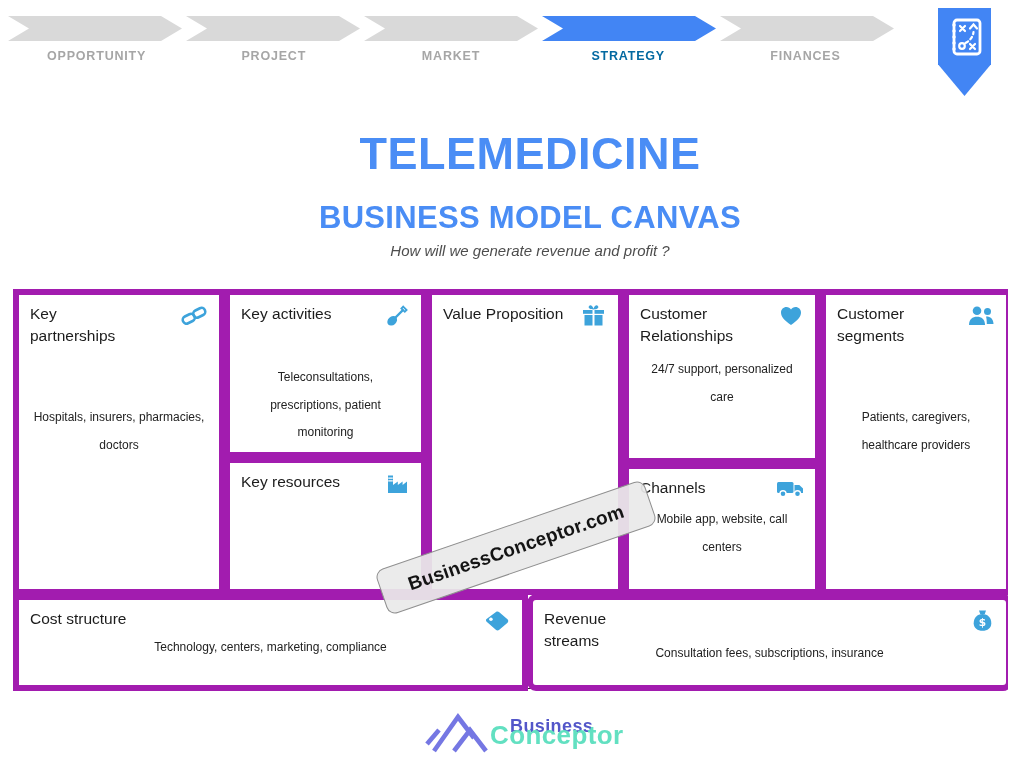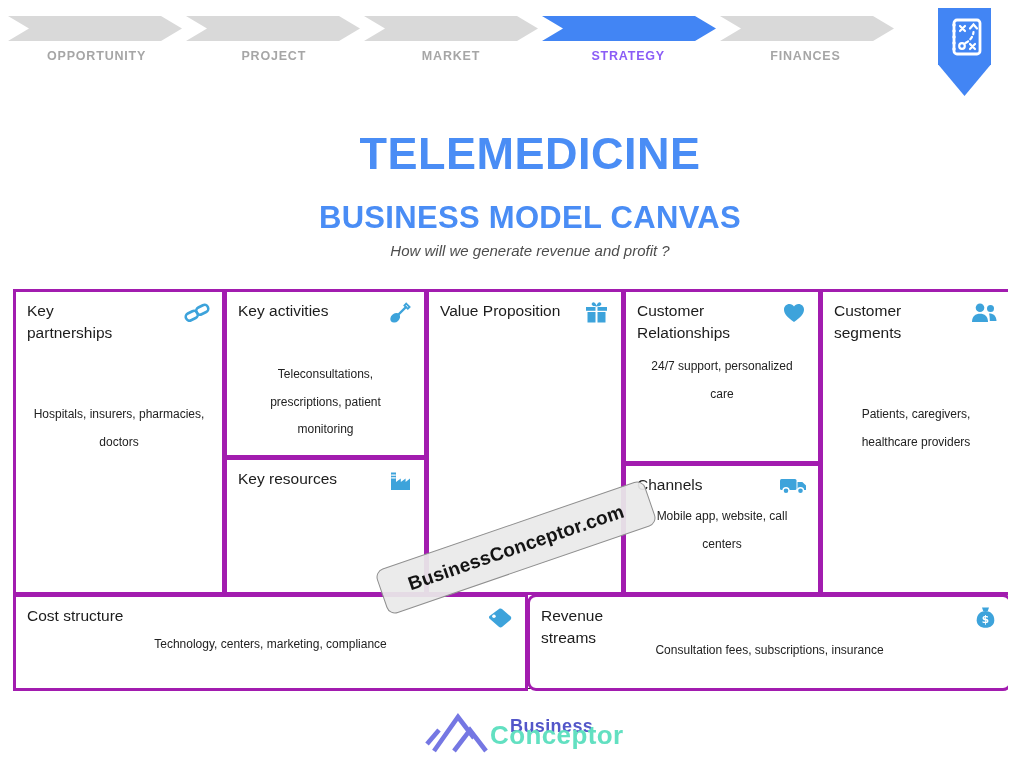--- a/index.html
+++ b/index.html
@@ -15,39 +15,39 @@
   .chev {
     flex:1; background:#d9d9d9;
     clip-path:polygon(0 0, calc(100% - 21px) 0, 100% 50%, calc(100% - 21px) 100%, 0 100%, 21px 50%);
   }
   .chev.active { background:#4285f4; }
   .nav-labels { display:flex; margin-top:8px; }
   .nav-label {
     flex:1; text-align:center; font-weight:bold; font-size:12.5px;
     color:#a6a6a6; letter-spacing:0.8px;
   }
-  .nav-label.active { color:#8b5cf6; }
+  .nav-label.active { color:#0369a1; }
 
   
   .badge {
     position:absolute; left:938px; top:8px; width:53px; height:88px;
     background:#4285f4;
     clip-path:polygon(0 0, 100% 0, 100% 64%, 50% 100%, 0 64%);
   }
   .badge svg { position:absolute; left:0; top:4px; }
 
   
   .title-block { position:absolute; left:0; top:0; width:1024px; text-align:center; transform:translateX(18px); }
   .main-title { position:absolute; top:128px; width:100%; font-size:45px; font-weight:bold; color:#4a8df5; letter-spacing:0.5px; }
   .sub-title  { position:absolute; top:200px; width:100%; font-size:31px; font-weight:bold; color:#4a8df5; letter-spacing:0.3px; }
   .tagline    { position:absolute; top:242px; width:100%; font-size:15px; font-style:italic; color:#4d4d4d; }
 
   
   .canvas { position:absolute; left:13px; top:289px; width:997px; height:400px; border:1px solid #2d2d2d; }
-  .cell { position:absolute; border:3px solid #a21caf; padding:8px 11px; background:transparent; }
+  .cell { position:absolute; border:6px solid #a21caf; padding:8px 11px; background:transparent; }
   .cell-head { display:flex; justify-content:space-between; align-items:flex-start; }
   .cell-title { font-size:15.5px; color:#1c1c1c; line-height:1.45; }
   .cell-icon { flex:none; margin-top:1px; }
   .cell-body {
     font-size:12px; color:#222; text-align:center; line-height:2.3; margin-left:auto; margin-right:auto;
   }
   .cell-body-abs { position:absolute; left:0; right:0; font-size:12px; color:#222; text-align:center; line-height:2.3; }
 
   .kp { left:-1px;  top:-1px;   width:212px; height:306px; }
   .ka { left:210px; top:-1px;   width:203px; height:169px; }

